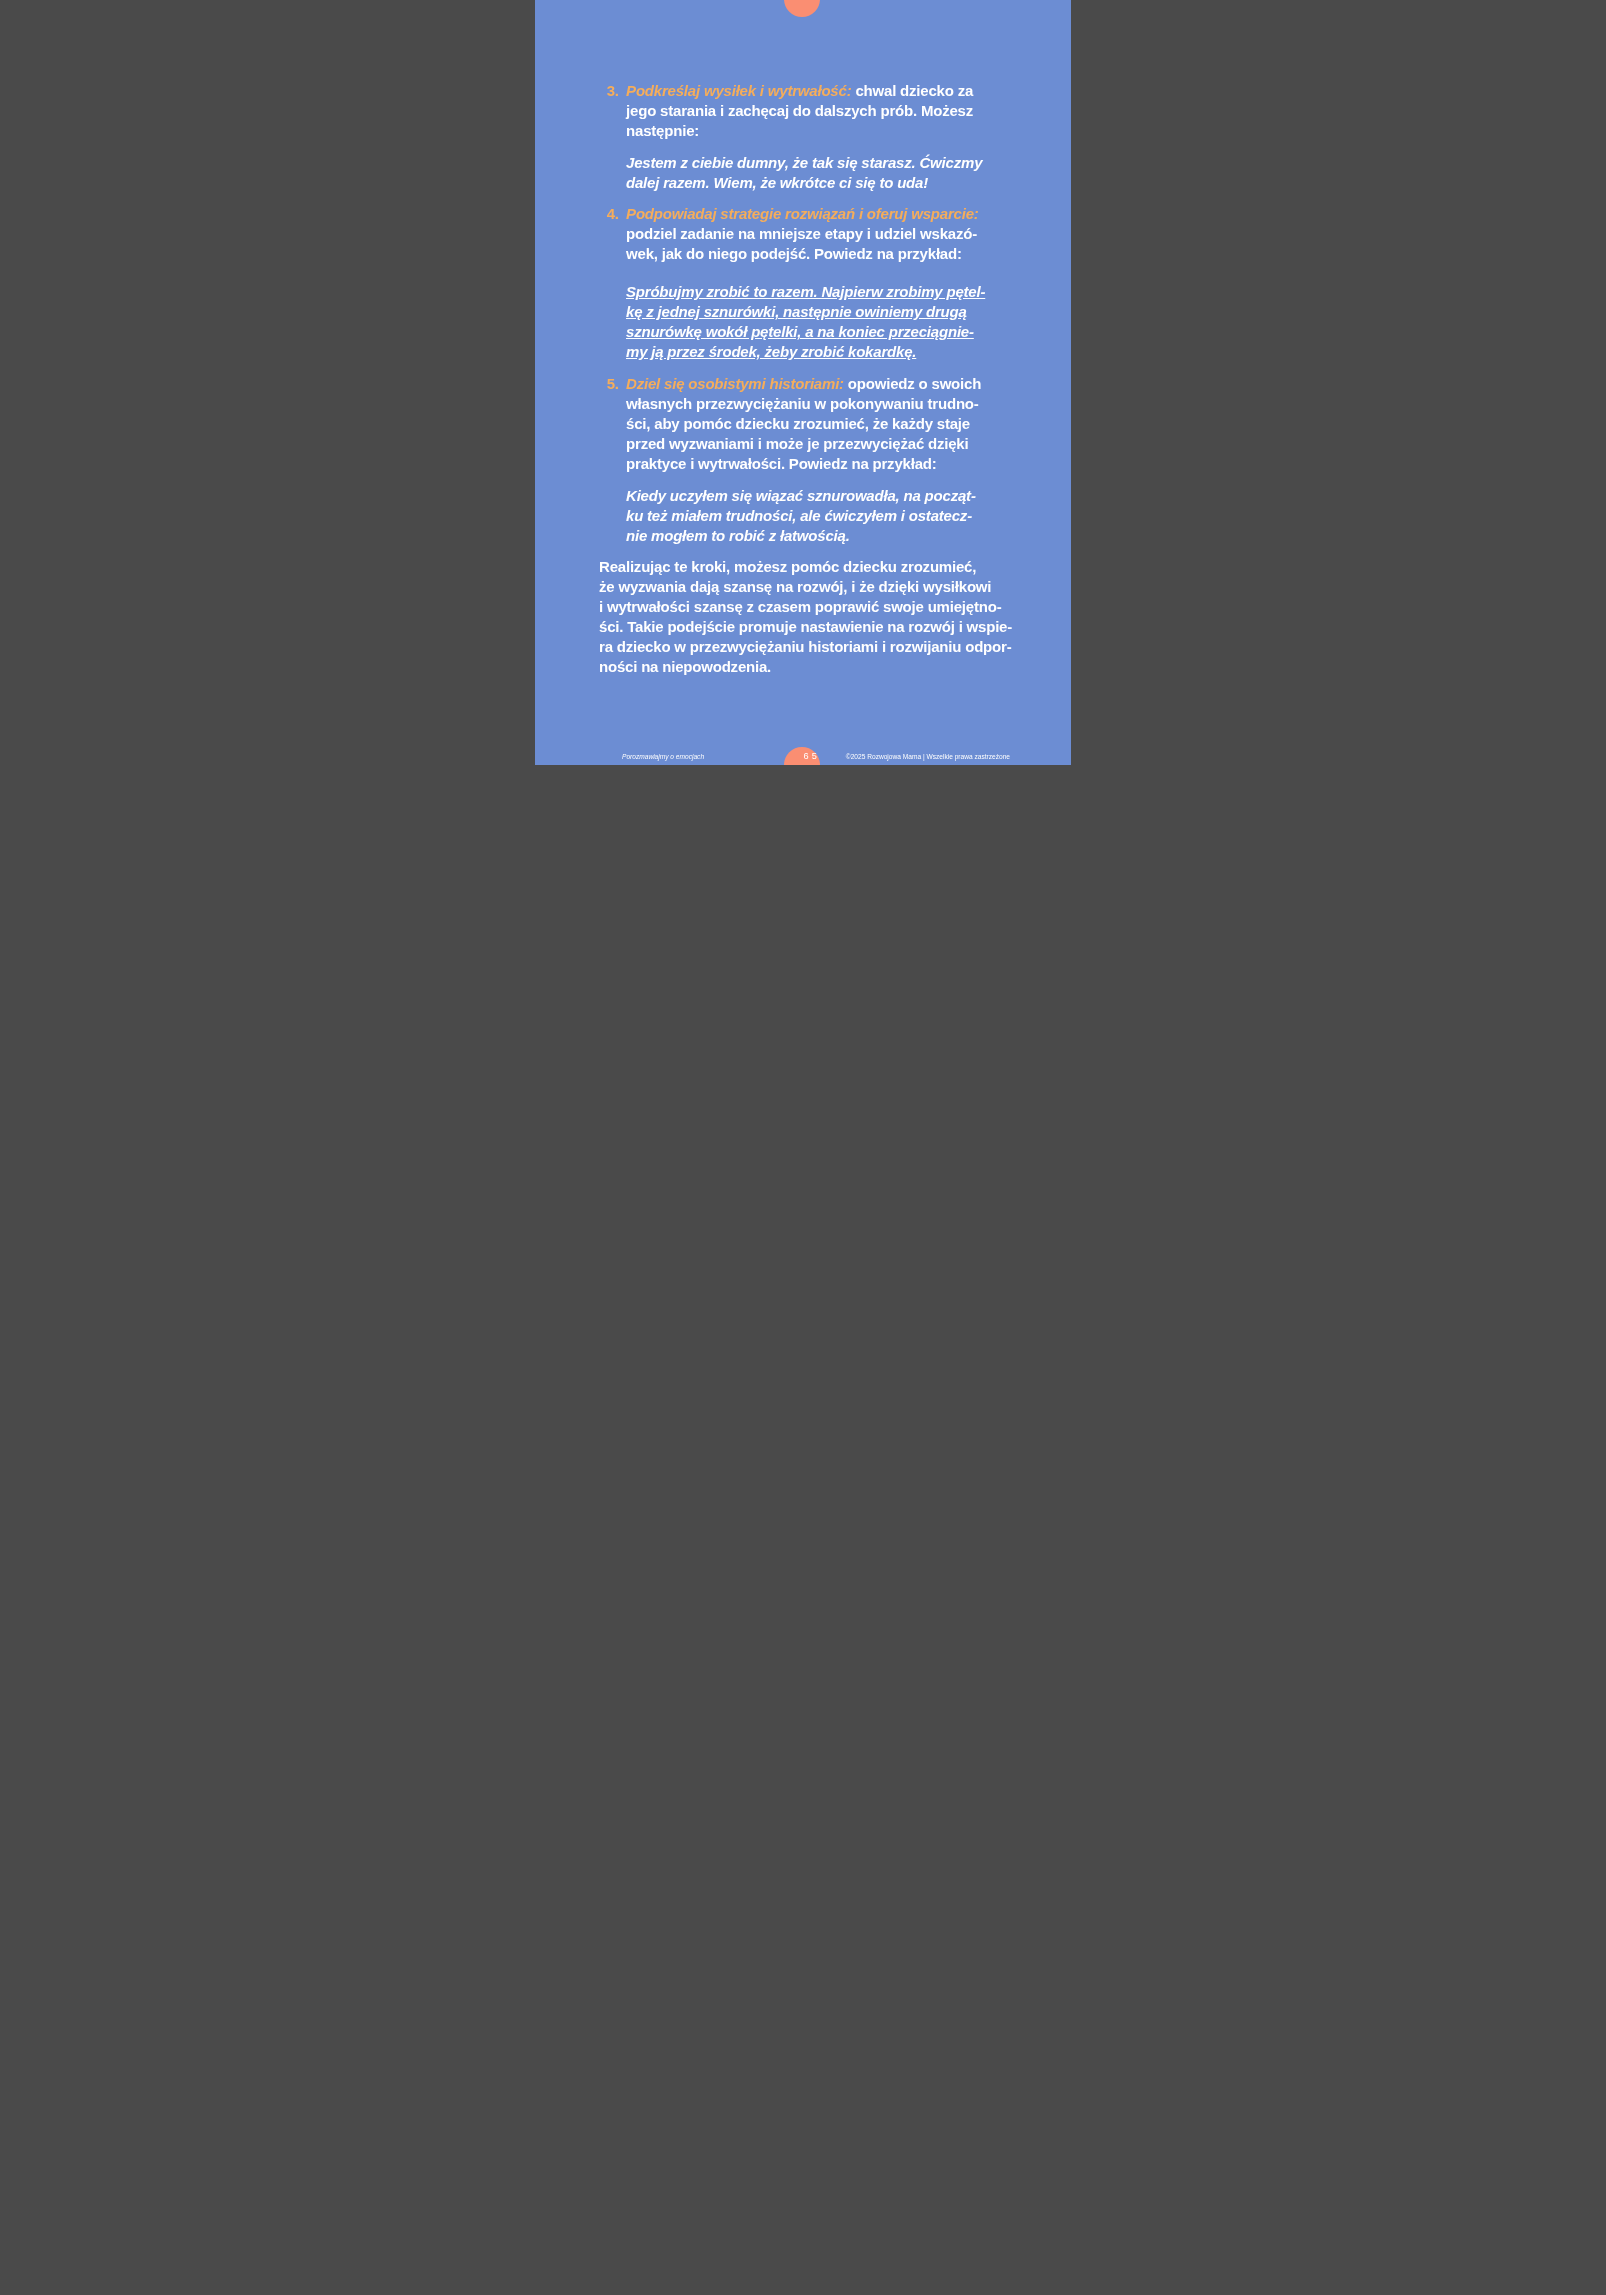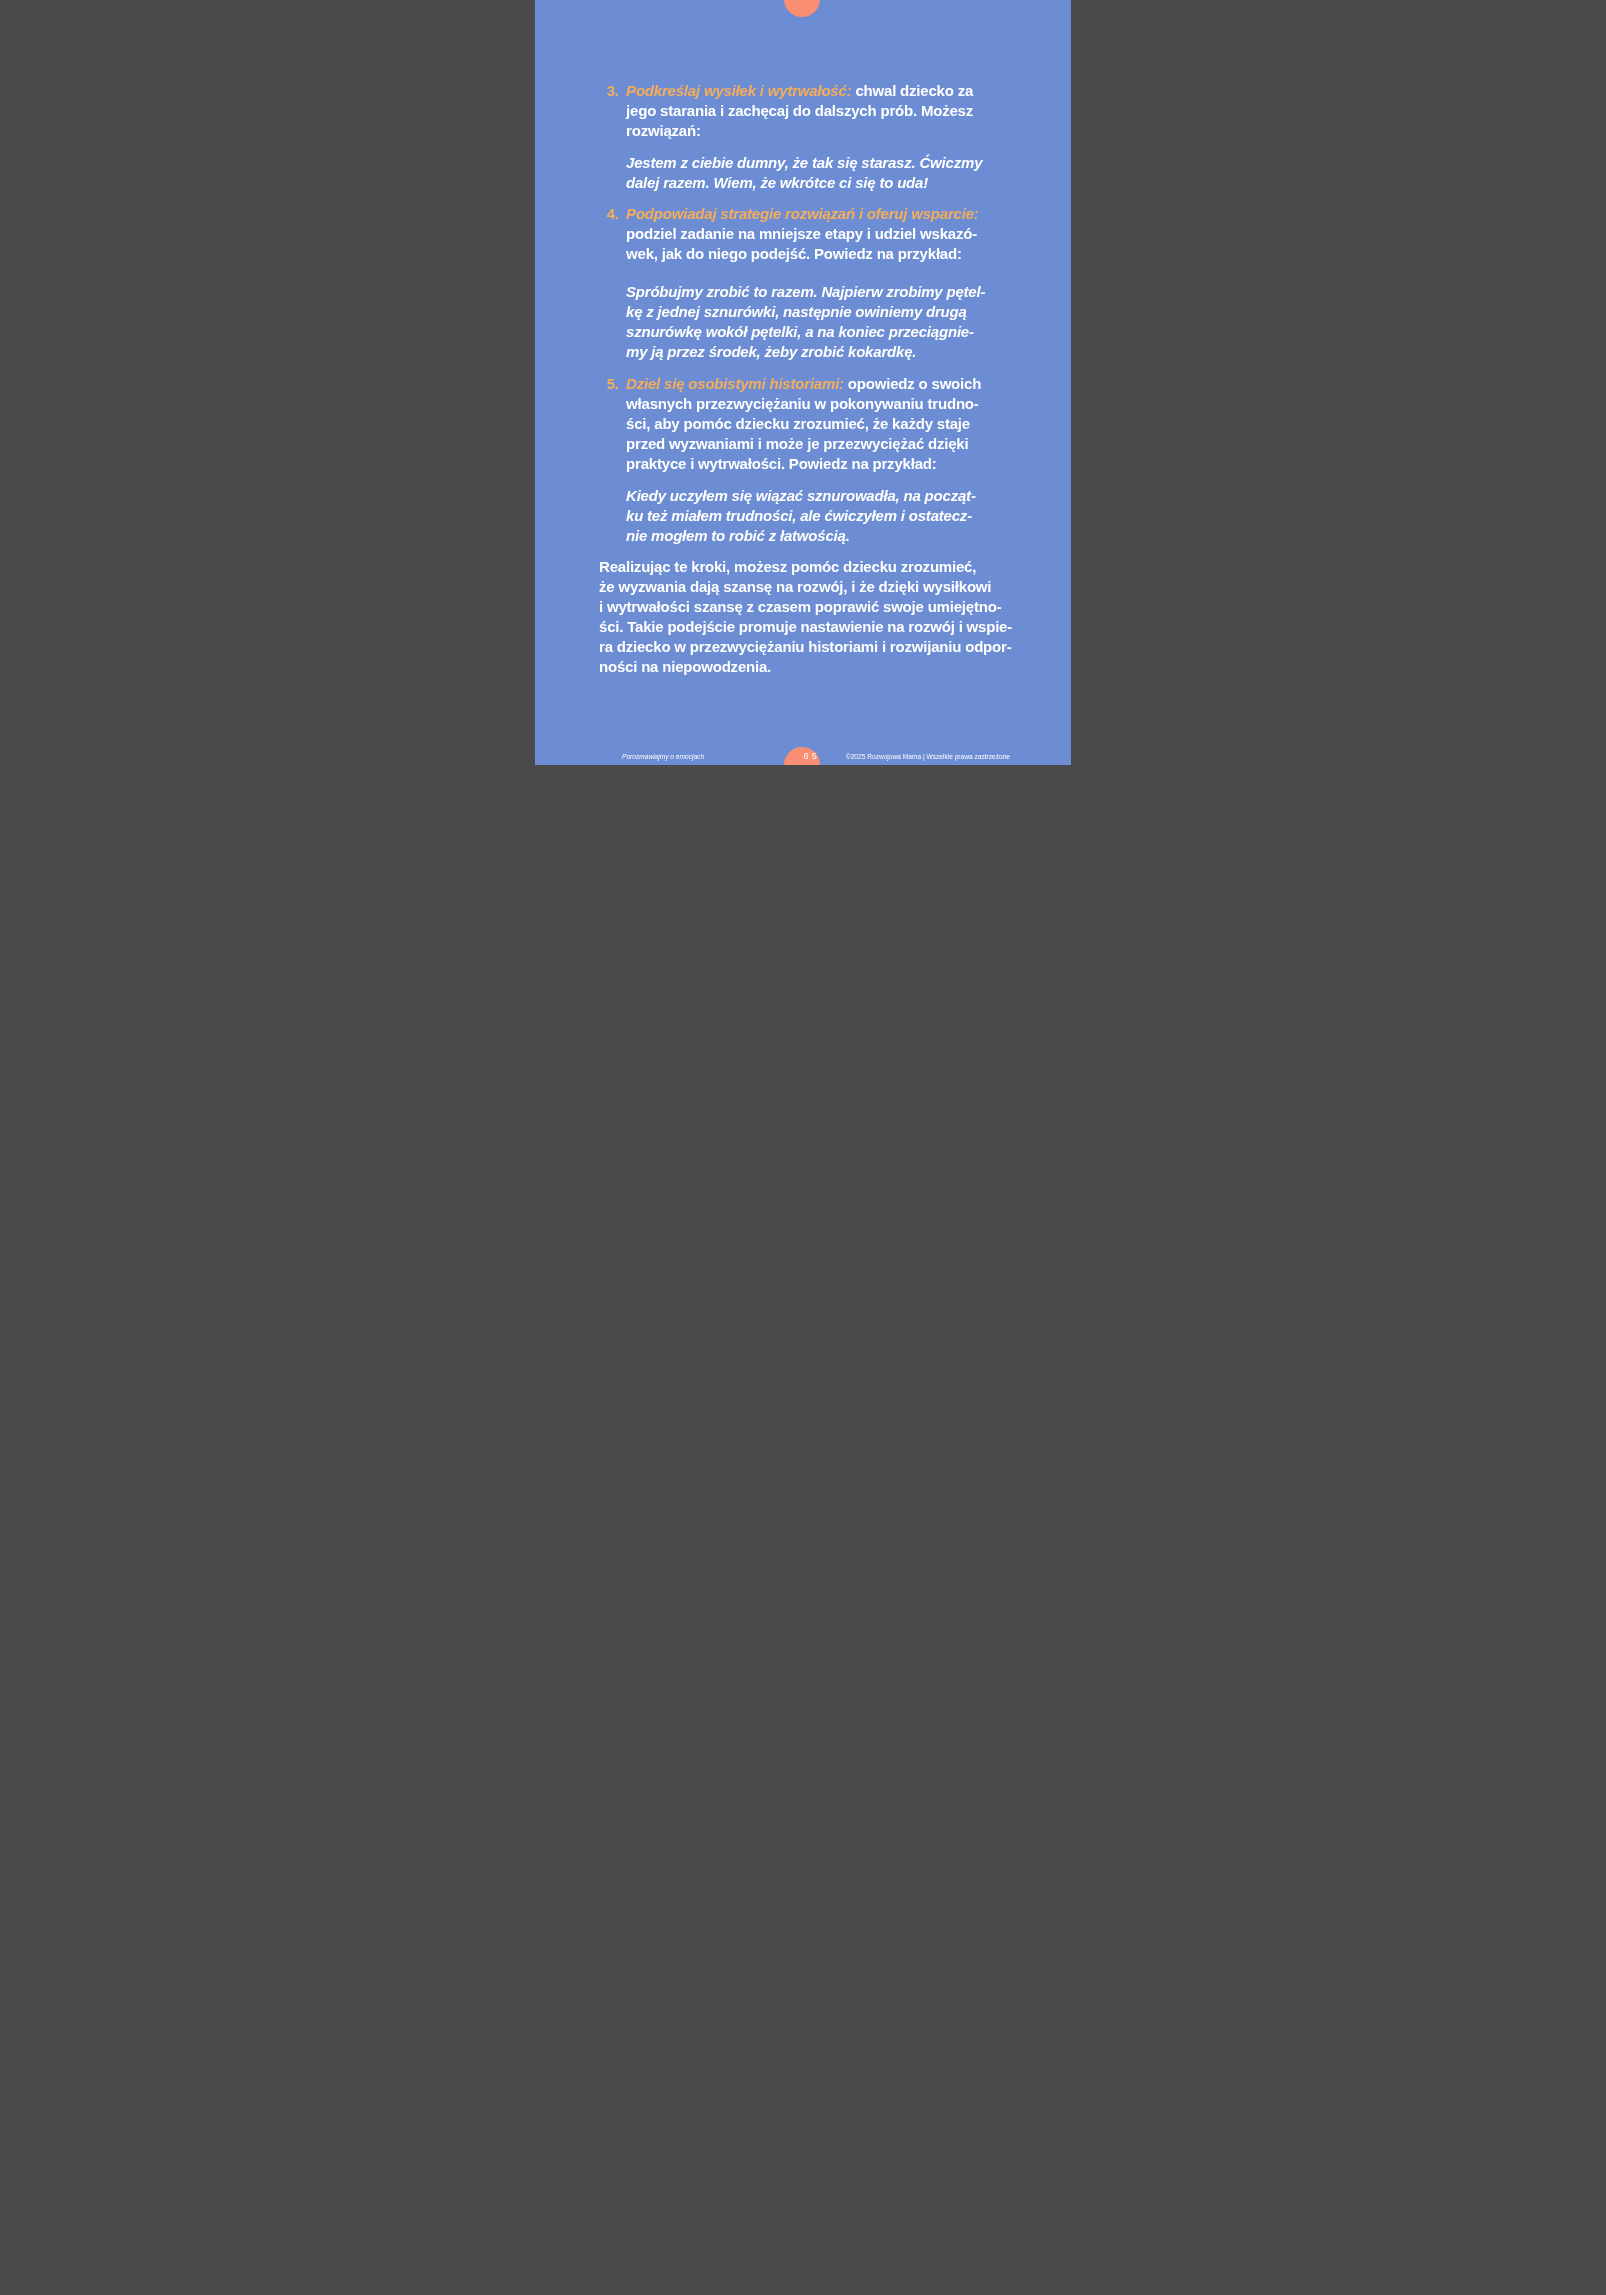--- a/index.html
+++ b/index.html
@@ -36,21 +36,21 @@
     flex:0 0 19.4px; width:19.4px;
     margin-left:7.7px;
     color:#F5AD5B;
   }
   .item .heading { color:#F5AD5B;font-style:italic; }
   .quote {
     margin-left:27px;
     margin-top:11.7px; margin-bottom:11.7px;
     font-style:italic;
   }
-  .quote.gap-lg { margin-top:18px; }
+  .quote.gap-lg { margin-top:18px;text-decoration:underline; }
   .closing { margin-top:11.7px; }
 
   .footer-left {
     position:absolute; left:87px; top:752px;
     color:#FFFFFF; font-size:6.6px; font-style:italic;
     line-height:9.2px; white-space:nowrap;
   }
   .footer-right {
     position:absolute; right:61px; top:752px;
     color:#FFFFFF; font-size:6.6px;
@@ -72,21 +72,21 @@
 
   <div class="deco-circle top"></div>
 
   <div class="content">
 
     <div class="item">
       <div class="num">3.</div>
       <div class="body">
         <div class="line"><span class="heading">Podkreślaj wysiłek i wytrwałość:</span><span> chwal dziecko za</span></div>
         <div class="line">jego starania i zachęcaj do dalszych prób. Możesz</div>
-        <div class="line">rozwiązań:</div>
+        <div class="line">następnie:</div>
       </div>
     </div>
 
     <div class="quote">
       <div class="line">Jestem z ciebie dumny, że tak się starasz. Ćwiczmy</div>
       <div class="line">dalej razem. Wiem, że wkrótce ci się to uda!</div>
     </div>
 
     <div class="item">
       <div class="num">4.</div>

